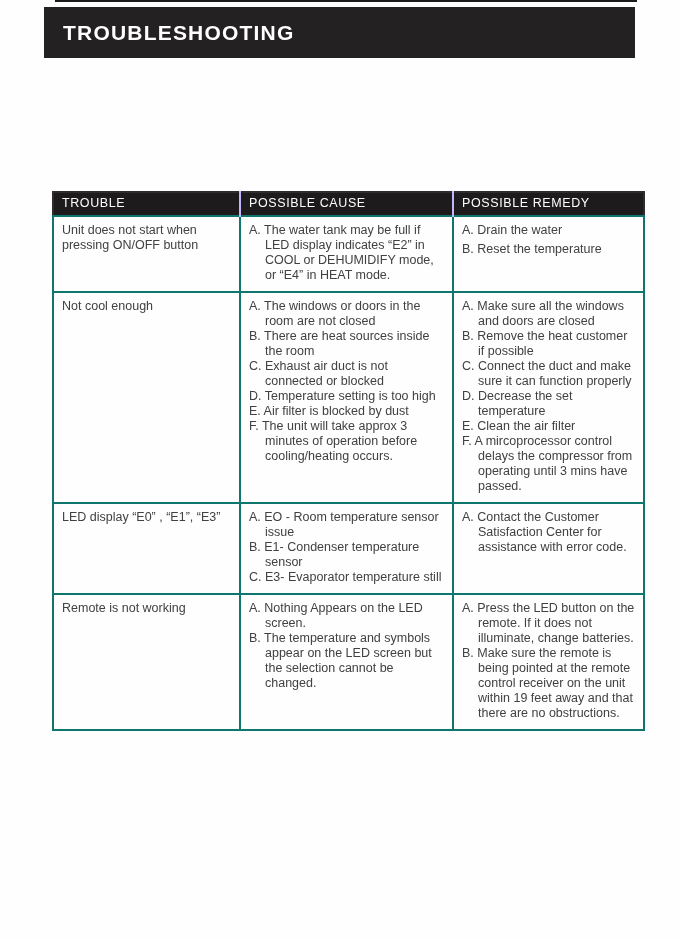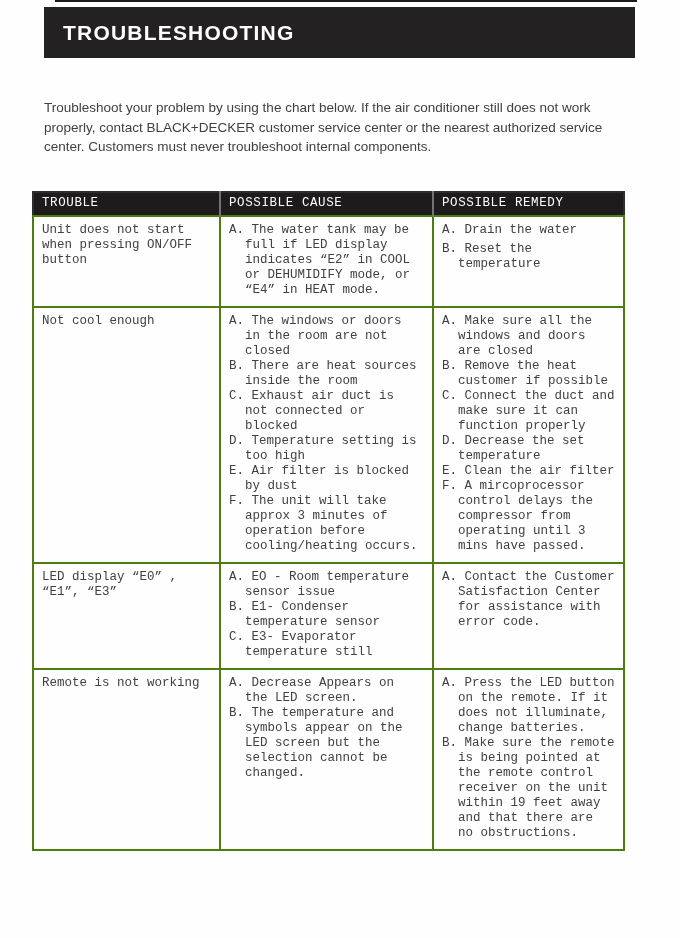--- a/index.html
+++ b/index.html
@@ -31,62 +31,60 @@
   }
 
   .intro {
     position: absolute; left: 44px; top: 98px;
     width: 592px;
     font-size: 13.5px; line-height: 19.5px;
     color: #3f3f41;
   }
 
   table.ts-table {
-    position: absolute; left: 32px; top: 191px;
+    position: absolute; left: 52px; top: 191px;
     width: 591px;
     border-collapse: collapse;
     table-layout: fixed;
     font-size: 12.5px; line-height: 15px;
     color: #414042;
     border: 2px solid #2e2c2d;
-    font-family: Liberation Mono, monospace;
   }
   col.c1 { width: 187px; }
   col.c2 { width: 213px; }
   col.c3 { width: 191px; }
 
   .ts-table th {
     background: #1d1b1c; color: #ffffff;
     font-weight: normal; text-align: left;
     font-size: 12.5px; letter-spacing: 0.6px;
     height: 23px; padding: 3px 8px 4px;
   }
-  .ts-table th + th { border-left: 2px solid #737373; }
+  .ts-table th + th { border-left: 2px solid #c4b5fd; }
 
   .ts-table td {
-    border: 2px solid #4d7c0f;
+    border: 2px solid #0f766e;
     vertical-align: top;
     padding: 6px 8px 8px;
   }
 
   .li { padding-left: 16px; text-indent: -16px; }
   .list.spaced .li + .li { margin-top: 4px; }
 </style>
 </head>
 <body>
 
 <div class="page">
 
   <div class="top-line"></div>
 
   <header class="title-bar">
     <h1>TROUBLESHOOTING</h1>
   </header>
 
-  <p class="intro">Troubleshoot your problem by using the chart below. If the air conditioner still does not work properly, contact BLACK+DECKER customer service center or the nearest authorized service center. Customers must never troubleshoot internal components.</p>
 
   <table class="ts-table">
     <colgroup>
         <col class="c1">
         <col class="c2">
         <col class="c3">
       </colgroup>
     <thead>
       <tr>
         <th>TROUBLE</th>
@@ -144,21 +142,21 @@
         <td>
           <div class="list">
               <div class="li">A. Contact the Customer Satisfaction Center for assistance with error code.</div>
             </div>
         </td>
       </tr>
       <tr>
         <td>Remote is not working</td>
         <td>
           <div class="list">
-              <div class="li">A. Decrease Appears on the LED screen.</div>
+              <div class="li">A. Nothing Appears on the LED screen.</div>
               <div class="li">B. The temperature and symbols appear on the LED screen but the selection cannot be changed.</div>
             </div>
         </td>
         <td>
           <div class="list">
               <div class="li">A. Press the LED button on the remote. If it does not illuminate, change batteries.</div>
               <div class="li">B. Make sure the remote is being pointed at the remote control receiver on the unit within 19 feet away and that there are no obstructions.</div>
             </div>
         </td>
       </tr>

